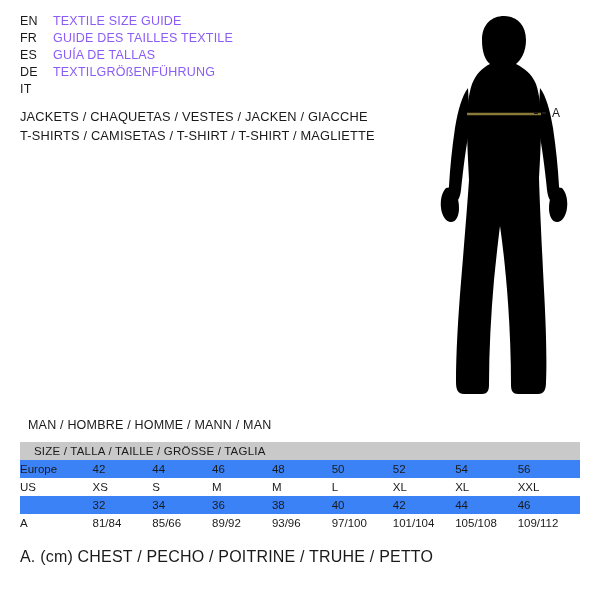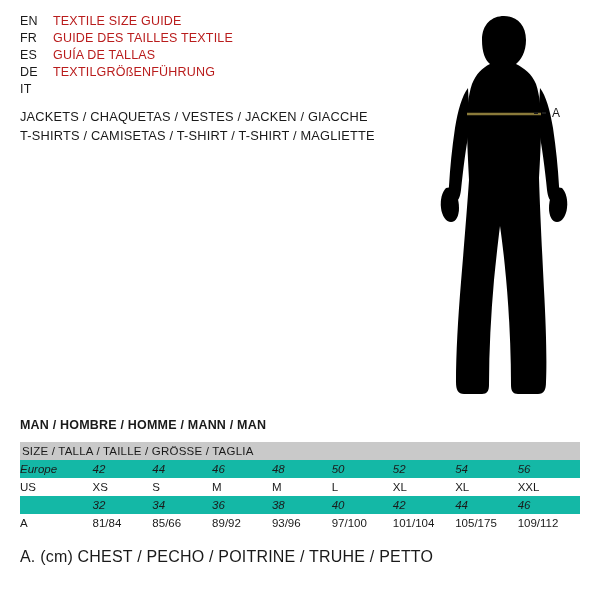--- a/index.html
+++ b/index.html
@@ -35,21 +35,21 @@
     font-size: 12.5px;
     letter-spacing: 0.2px;
   }
   .lang-code {
     width: 33px;
     flex: 0 0 33px;
     color: #1a1a1a;
   }
   .lang-text {
     flex: 1 1 auto;
-    color: #b91c1c;
+    color: #8b5cf6;
   }
 
   
   .cat-block {
     position: absolute;
     left: 20px;
     top: 109px;
     width: 420px;
   }
   .cat-line {
@@ -82,26 +82,25 @@
     left: 534px;
     top: 112px;
     width: 16px;
     height: 2px;
     background: repeating-linear-gradient(to right, #1a1a1a 0 4px, transparent 4px 8px);
   }
 
   
   .man-title {
     position: absolute;
-    left: 20px;
+    left: 28px;
     top: 418px;
     font-size: 12.5px;
     letter-spacing: 0.2px;
     color: #1a1a1a;
-    font-weight: bold;
   }
   table.size-table {
     position: absolute;
     left: 20px;
     top: 442px;
     width: 560px;
     border-collapse: collapse;
     font-size: 11.5px;
     color: #1a1a1a;
   }
@@ -110,32 +109,32 @@
     height: 18px;
     line-height: 18px;
     vertical-align: middle;
     white-space: nowrap;
   }
   tr.row-head td {
     background: #c9c9c9;
     font-size: 11.5px;
     letter-spacing: 0.2px;
   }
-  tr.row-shade td { background: #14b8a6; font-style: italic; }
+  tr.row-shade td { background: #3b82f6; }
   tr.row-plain td { background: #ffffff; }
   td.c-label {
     width: 82px;
     padding-left: 3px;
   }
   td.c-val {
     width: 68px;
     text-align: left;
     padding-left: 3px;
   }
-  tr.row-head td.c-label { padding-left: 2px; }
+  tr.row-head td.c-label { padding-left: 14px; }
 
   .foot-note {
     position: absolute;
     left: 20px;
     top: 548px;
     font-size: 16px;
     letter-spacing: 0.2px;
     color: #1a1a1a;
   }
 </style>
@@ -272,21 +271,21 @@
         <td class="c-val">46</td>
       </tr>
       <tr class="row-plain">
         <td class="c-label">A</td>
         <td class="c-val">81/84</td>
         <td class="c-val">85/66</td>
         <td class="c-val">89/92</td>
         <td class="c-val">93/96</td>
         <td class="c-val">97/100</td>
         <td class="c-val">101/104</td>
-        <td class="c-val">105/175</td>
+        <td class="c-val">105/108</td>
         <td class="c-val">109/112</td>
       </tr>
     </tbody>
   </table>
 
   <div class="foot-note">A. (cm) CHEST / PECHO / POITRINE / TRUHE / PETTO</div>
 
 </div>
 
 </body></html>

